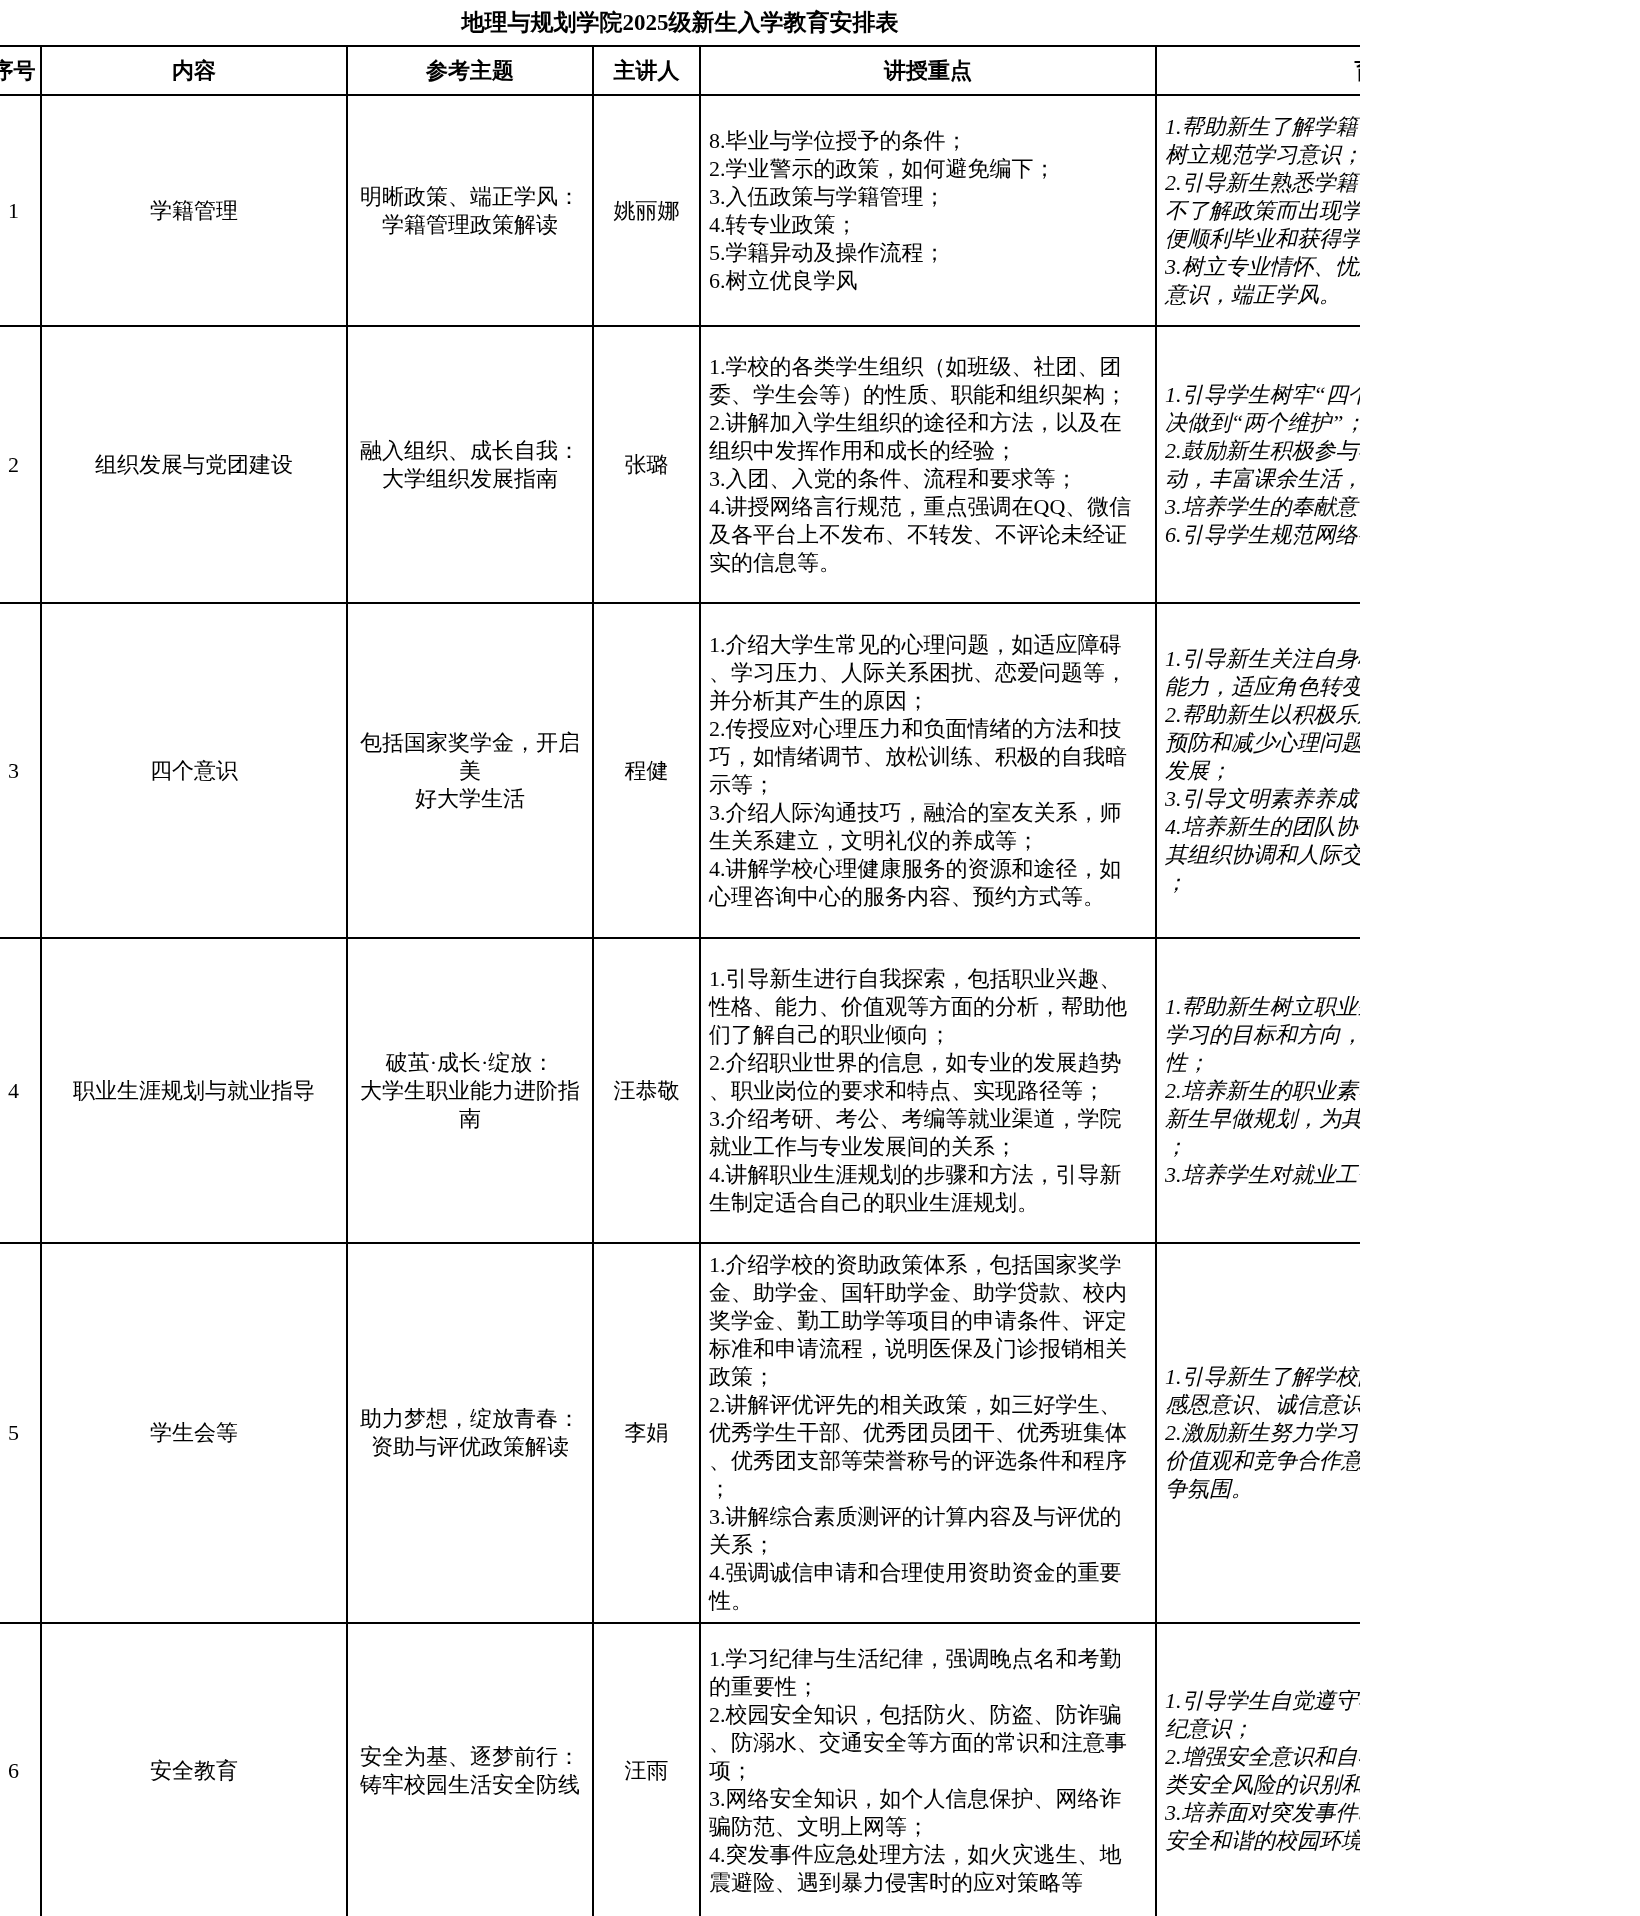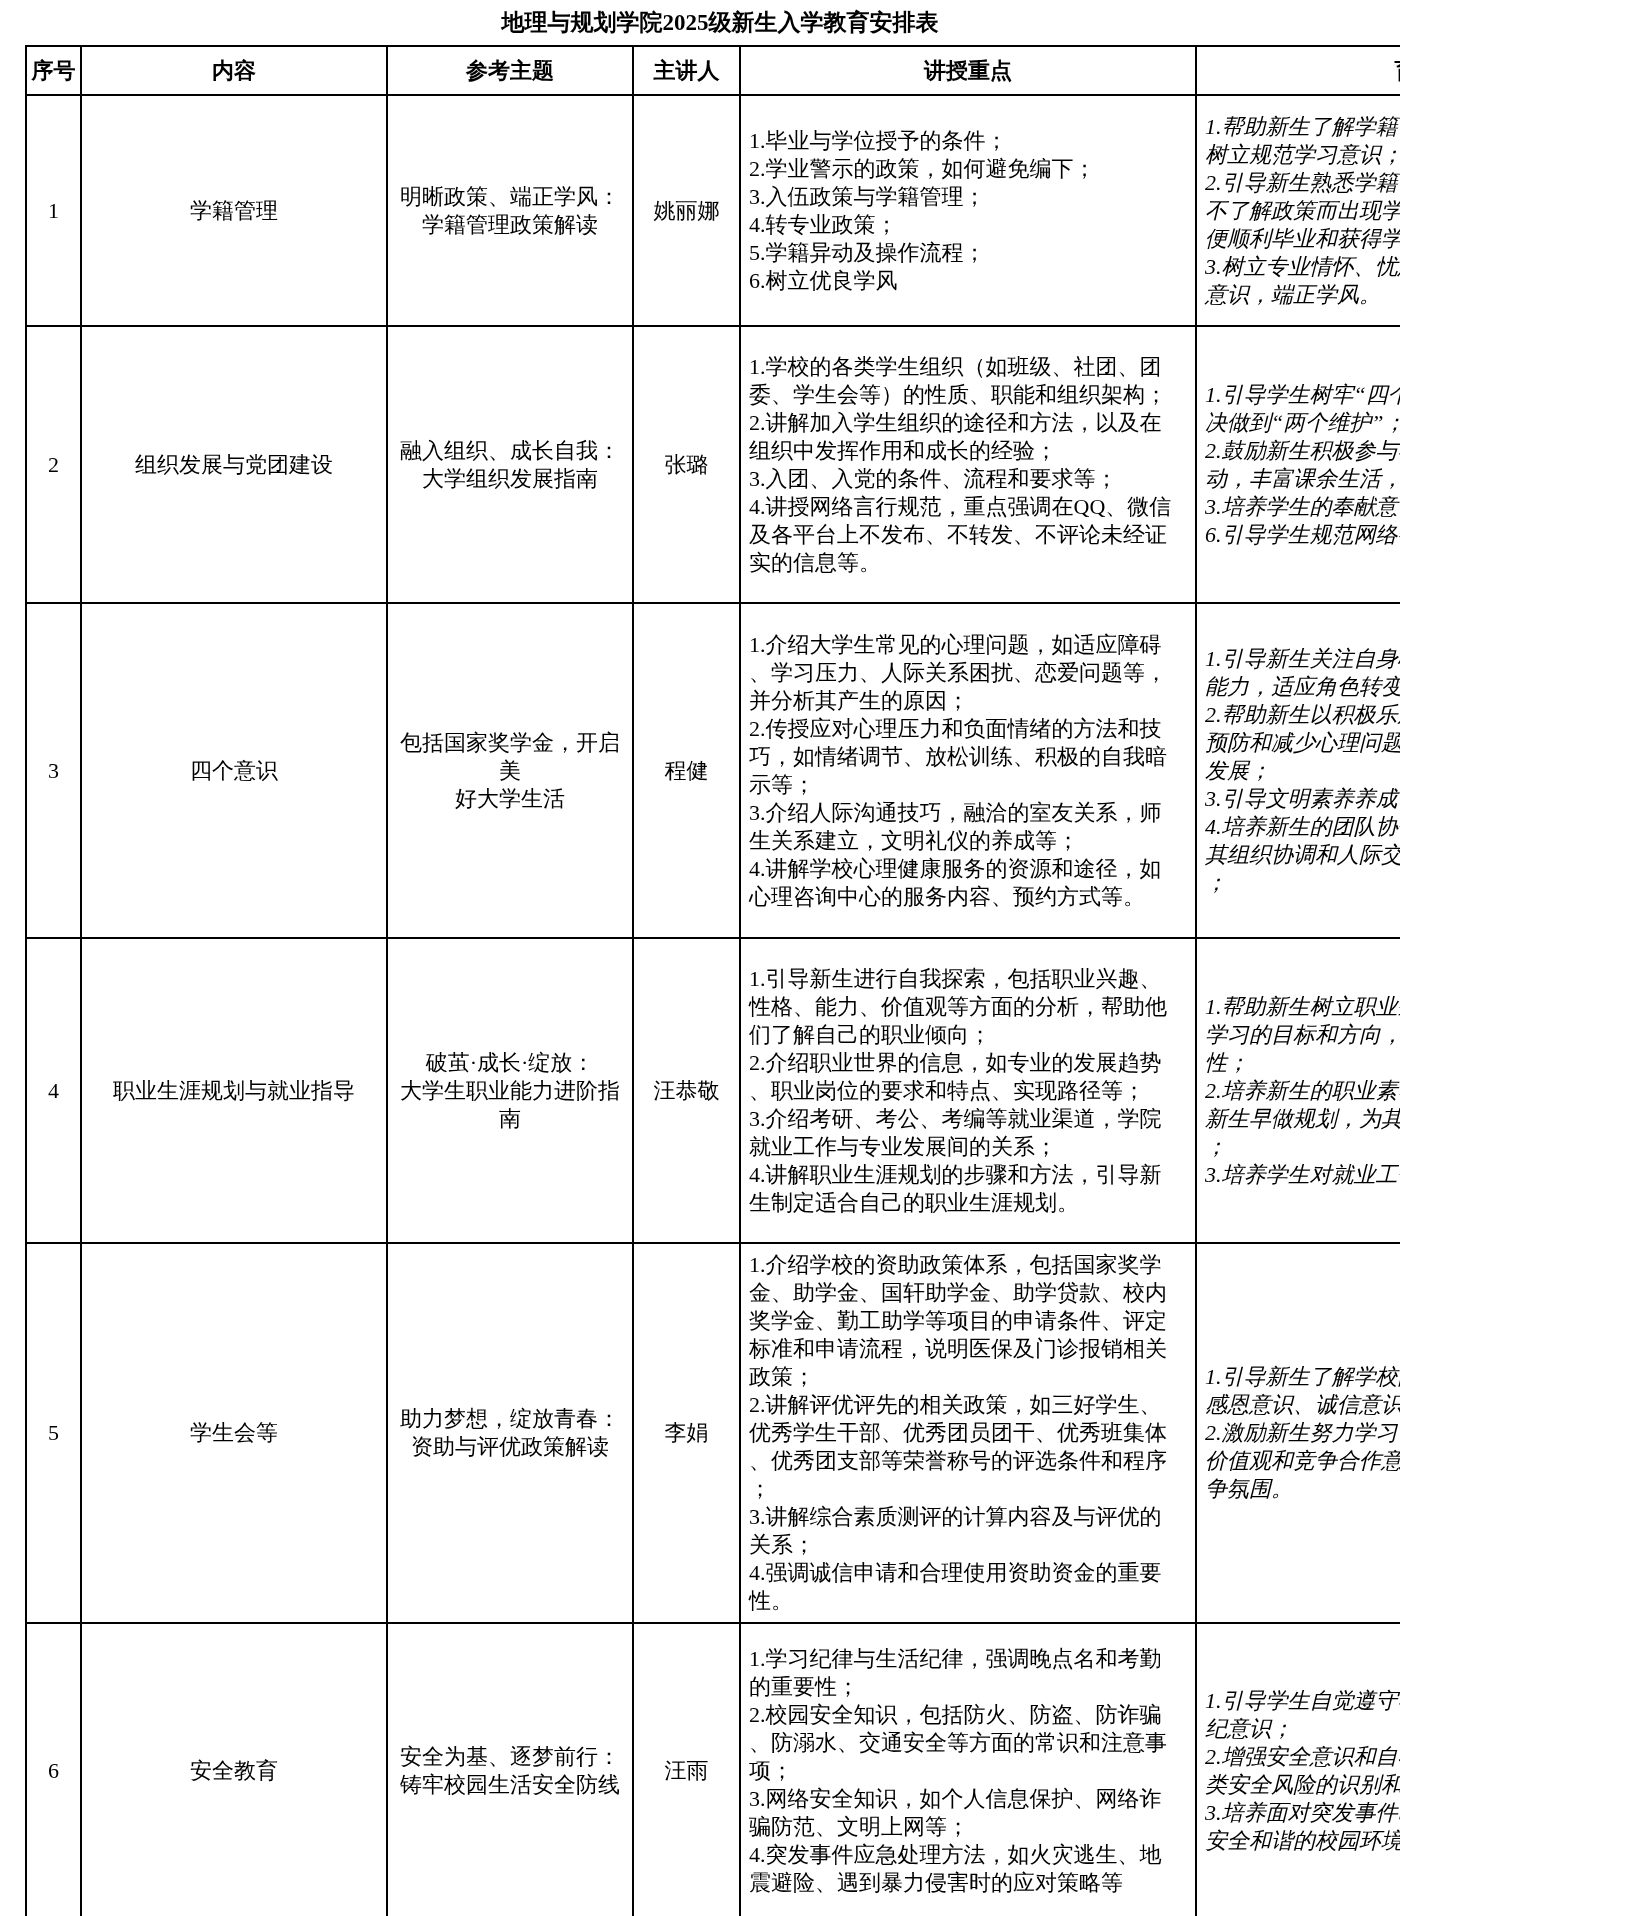--- a/index.html
+++ b/index.html
@@ -8,21 +8,20 @@
     background: #ffffff;
     color: #000000;
     font-family: "Liberation Serif", "DejaVu Serif", serif;
   }
   .page {
     position: relative;
     width: 1360px;
     height: 1916px;
     overflow: hidden;
     background: #ffffff;
-    padding-left: 40px;
   }
   .page-title {
     height: 45px;
     line-height: 45px;
     text-align: center;
     font-size: 23px;
     font-weight: bold;
     white-space: nowrap;
   }
   table.schedule {
@@ -90,21 +89,21 @@
         <th>育人目标</th>
       </tr>
     </thead>
     <tbody>
       <tr style="height:231px">
         <td class="c">1</td>
         <td class="c">学籍管理</td>
         <td class="c pre">明晰政策、端正学风：
 学籍管理政策解读</td>
         <td class="c">姚丽娜</td>
-        <td class="list">1.毕业与学位授予的条件；
+        <td class="list">8.毕业与学位授予的条件；
 2.学业警示的政策，如何避免编下；
 3.入伍政策与学籍管理；
 4.转专业政策；
 5.学籍异动及操作流程；
 6.树立优良学风</td>
         <td class="list goal">1.帮助新生了解学籍管理的重要性和严肃性，树立规范学习意识；
 2.引导新生熟悉学籍管理的各项流程，避免因不了解政策而出现学习和学籍方面的问题，以便顺利毕业和获得学位；
 3.树立专业情怀、忧患意识、乐学精神、规则意识，端正学风。</td>
       </tr>
       <tr style="height:277px">

